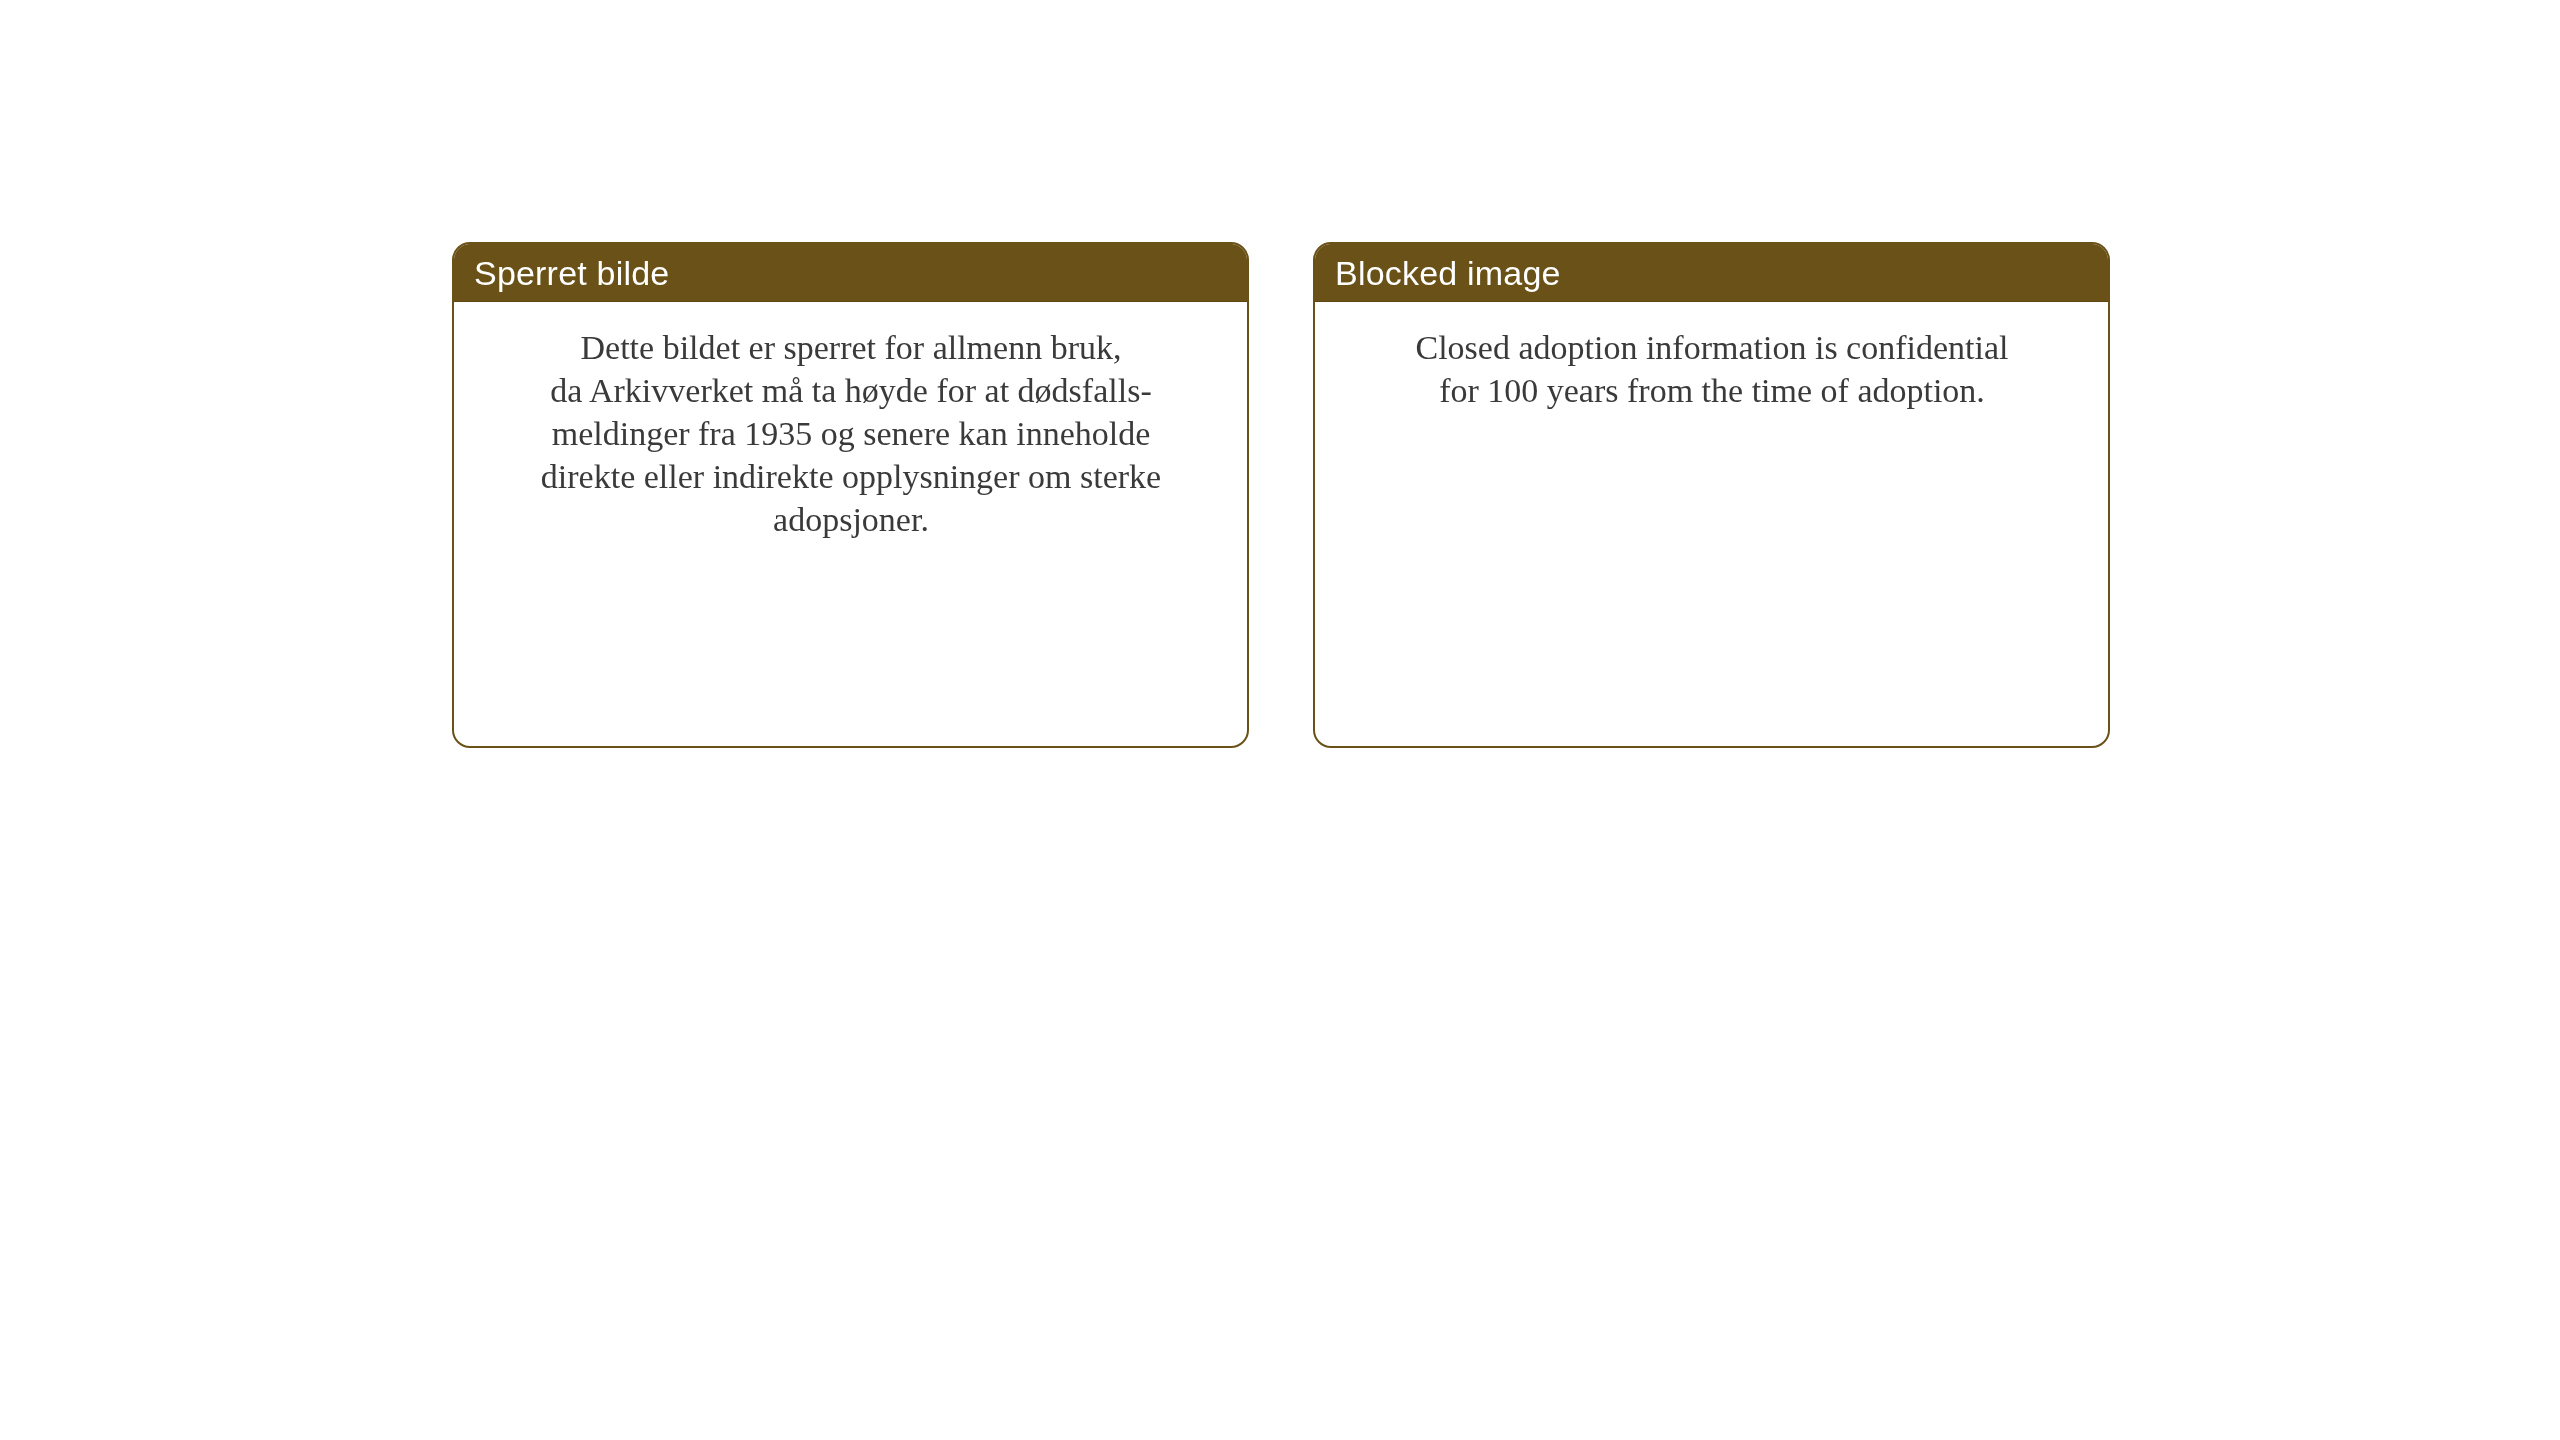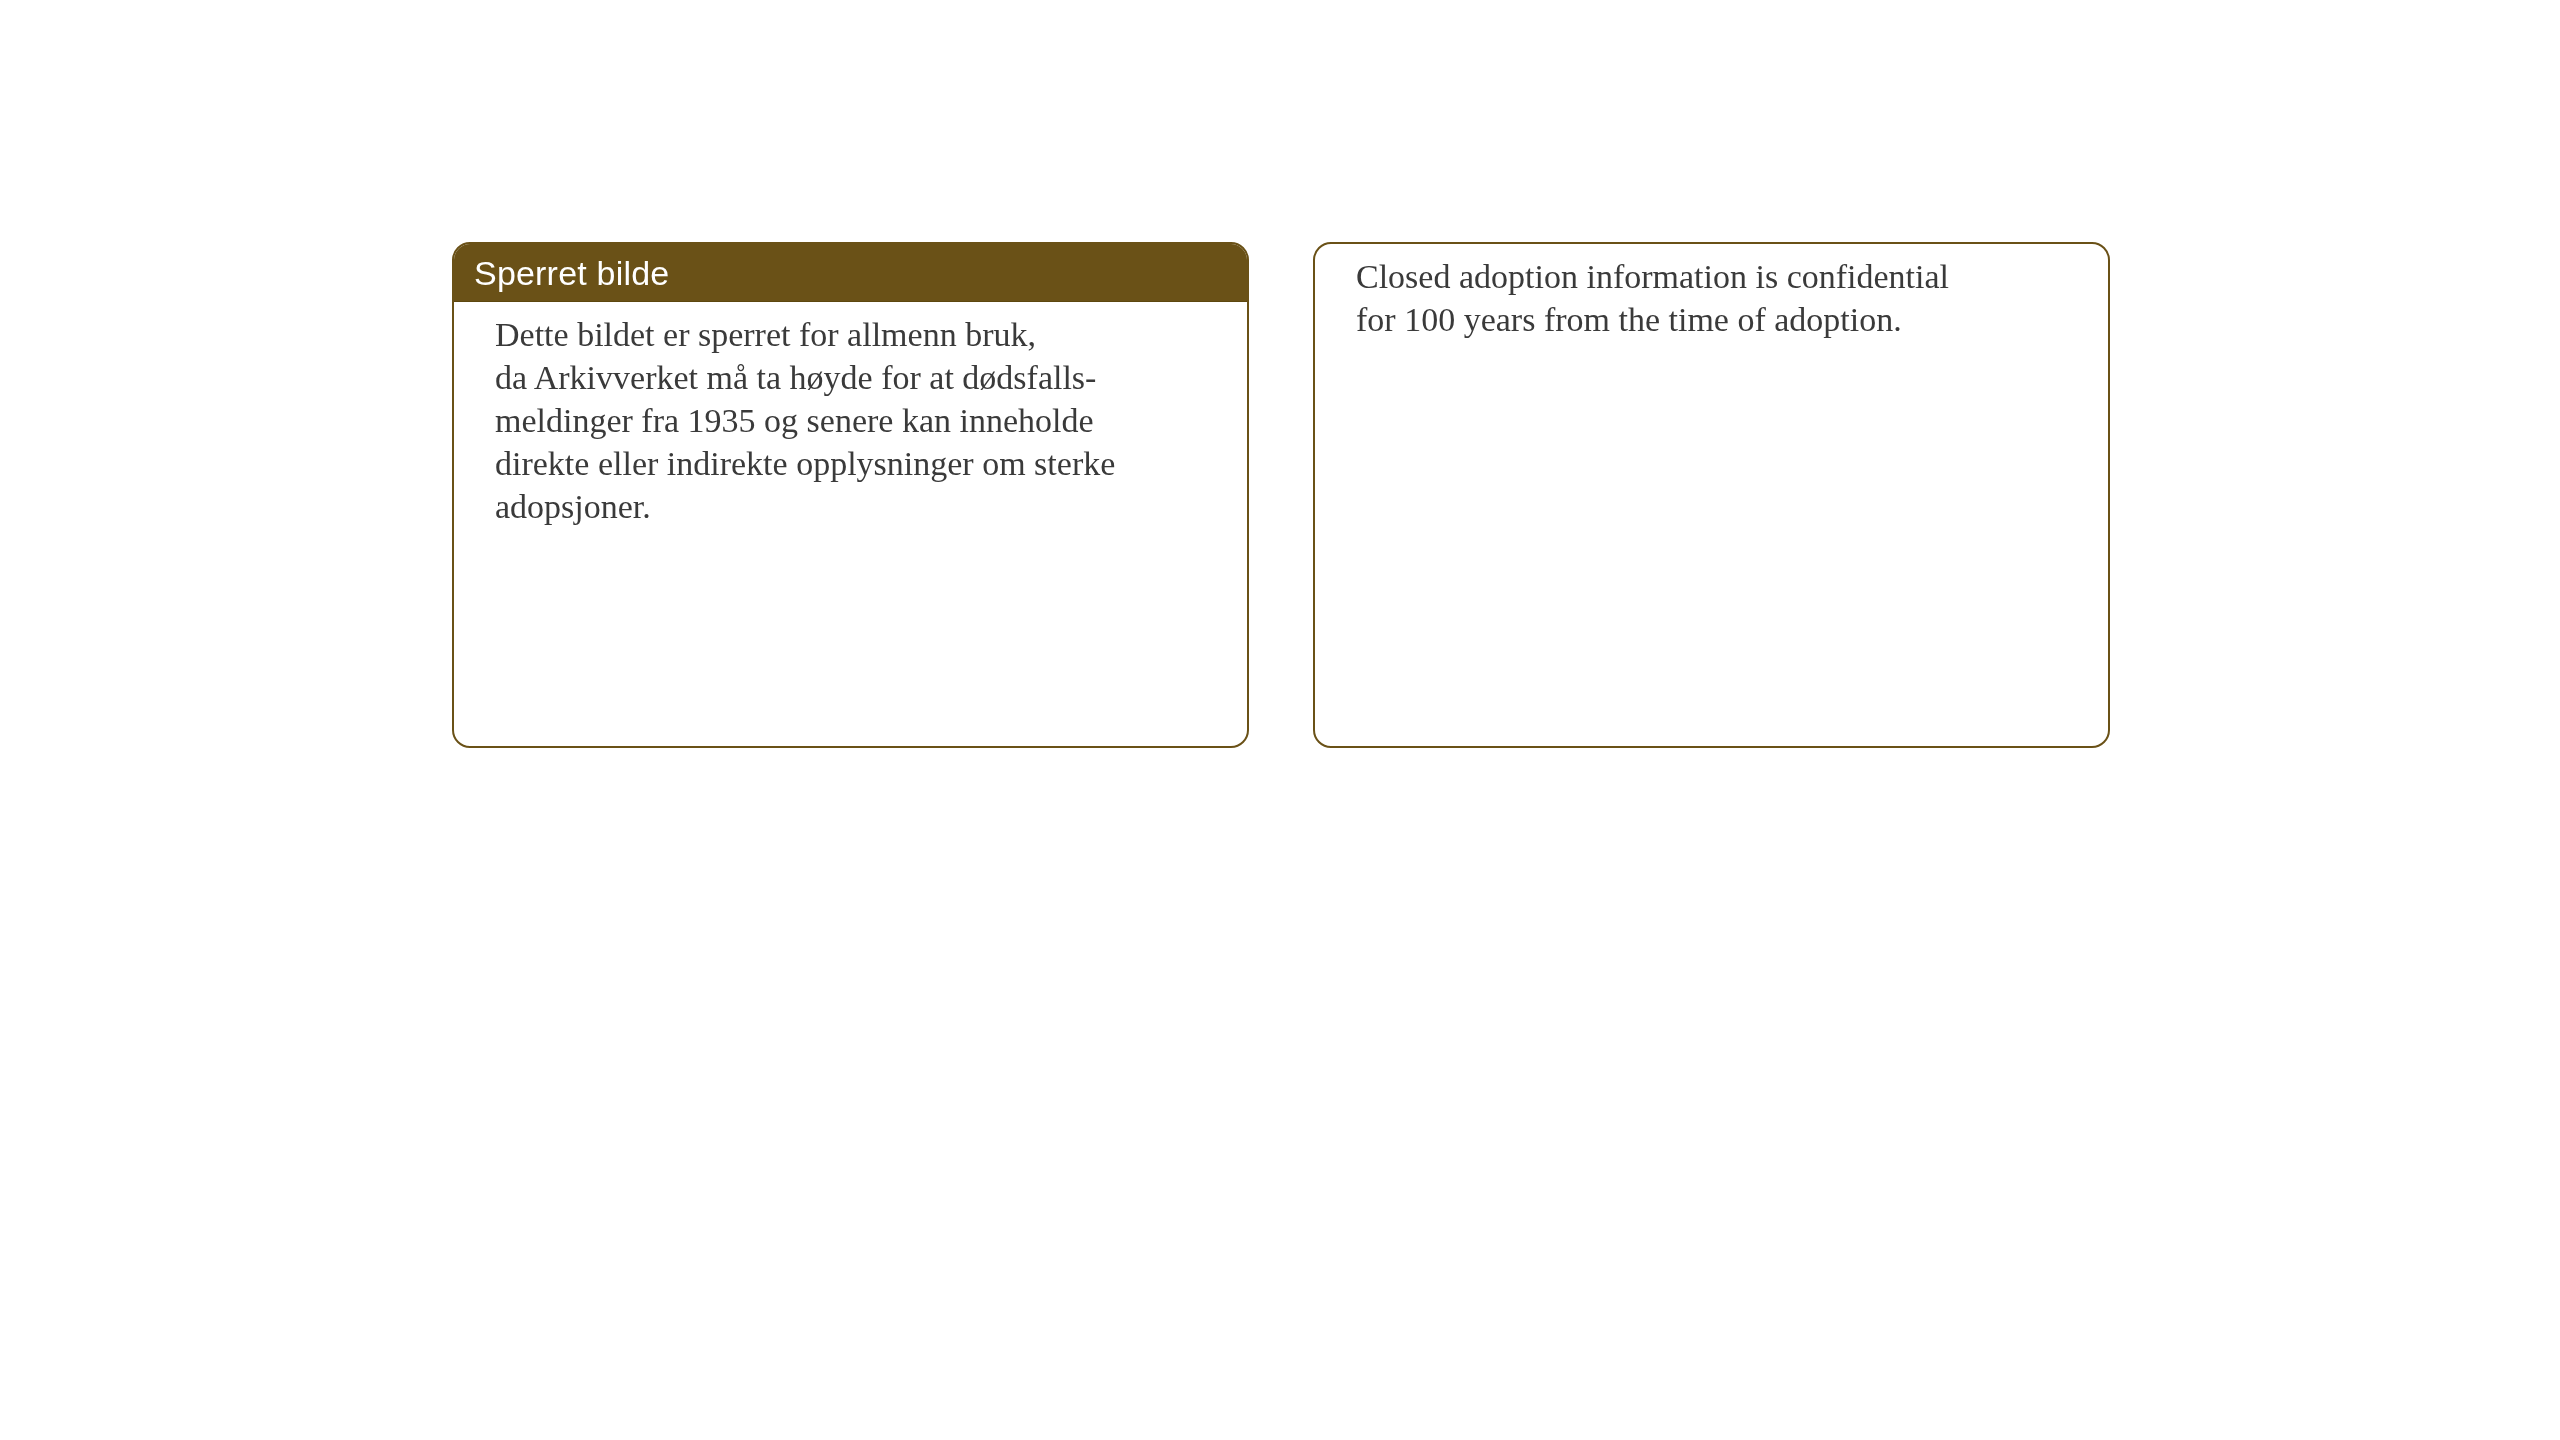--- a/index.html
+++ b/index.html
@@ -40,22 +40,23 @@
   .panel-title {
     color: #ffffff;
     font-size: 34px;
     line-height: 58px;
     font-weight: 400;
     letter-spacing: 0.2px;
     white-space: nowrap;
   }
   .panel-body {
     box-sizing: border-box;
-    padding: 11px 40px 0 41px;
+    padding: 24px 40px 0 41px;
     color: #3a3a3a;
+    text-align: center;
   }
   .panel-paragraph {
     margin: 0 0 43px 0;
     font-size: 34px;
     line-height: 43px;
     white-space: pre-line;
     color: #3a3a3a;
   }
   .panel-paragraph:last-child { margin-bottom: 0; font-family: Liberation Serif, serif; }
 </style>
@@ -71,19 +72,22 @@
     <div class="panel-body">
       <p class="panel-paragraph">Dette bildet er sperret for allmenn bruk,
 da Arkivverket må ta høyde for at dødsfalls-
 meldinger fra 1935 og senere kan inneholde
 direkte eller indirekte opplysninger om sterke
 adopsjoner.</p>
     </div>
   </div>
 
   <div class="notice-panel right">
+    <div class="panel-header">
+      <span class="panel-title">Blocked image</span>
+    </div>
     <div class="panel-body">
       <p class="panel-paragraph">Closed adoption information is confidential
 for 100 years from the time of adoption.</p>
     </div>
   </div>
 
 </div>
 
 </body></html>

